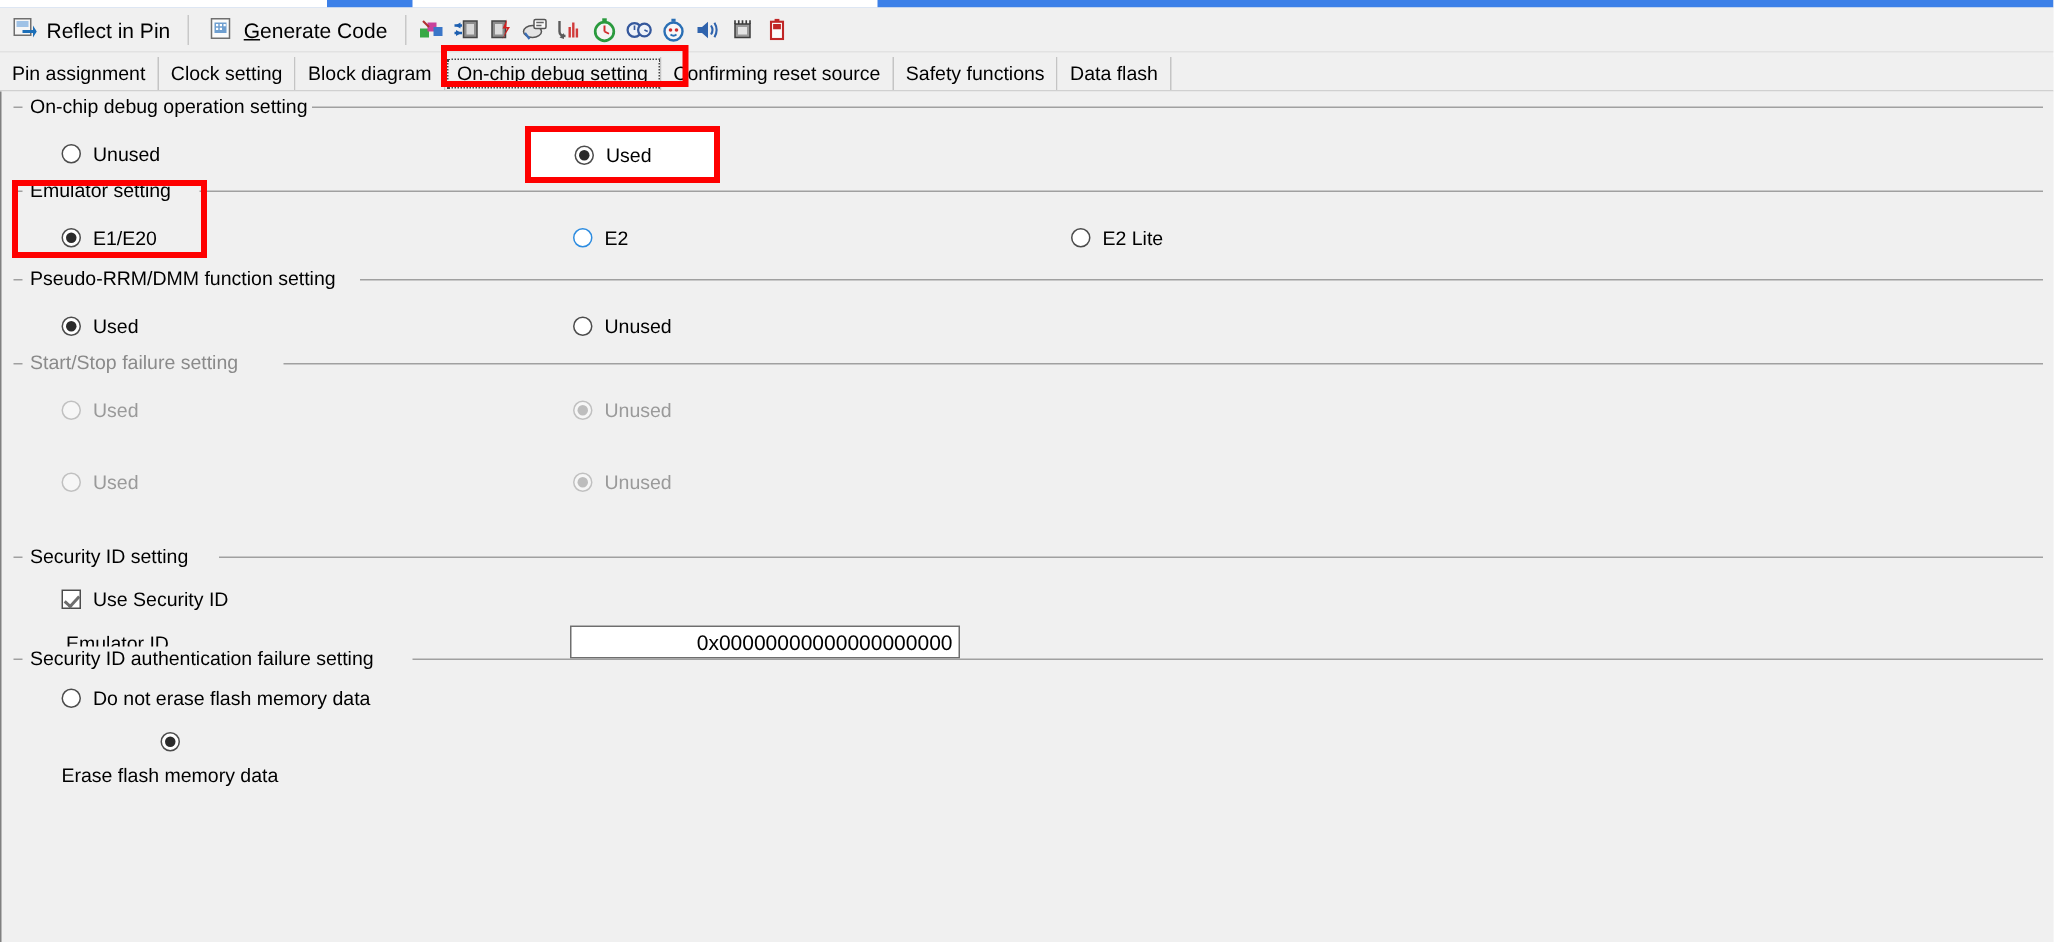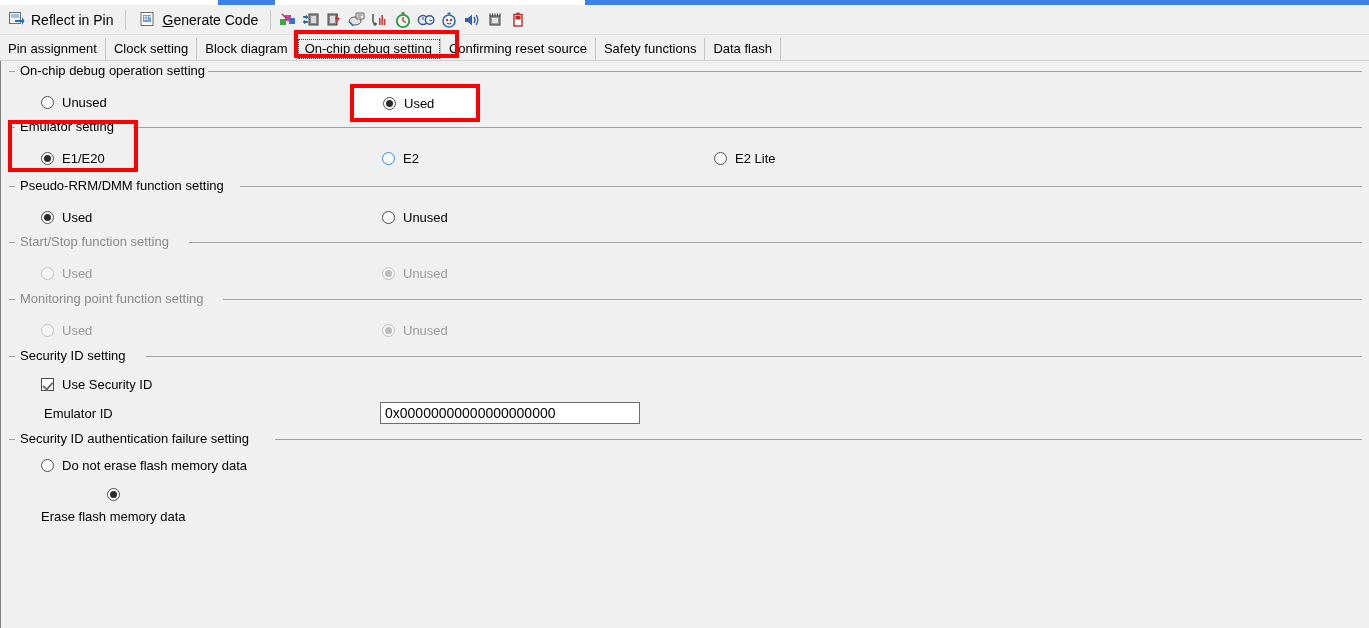--- a/index.html
+++ b/index.html
@@ -452,53 +452,48 @@
           <span class="radio"></span>
           <span class="radio-label">Unused</span>
         </div>
       </div>
     </div>
 
     <div class="groupbox" style="top:177px; height:56px;">
       <div class="gb-line">
         <div class="tick"></div>
         <div class="rule" style="left:180px; right:0;"></div>
-        <div class="gb-title dim">Start/Stop function setting</div>
+        <div class="gb-title dim">Start/Stop failure setting</div>
       </div>
       <div class="gb-body" style="height:46px;">
         <div class="radio-row disabled" style="left:32px; top:19px;">
           <span class="radio disabled"></span>
           <span class="radio-label">Used</span>
         </div>
         <div class="radio-row disabled" style="left:373px; top:19px;">
           <span class="radio disabled checked"></span>
           <span class="radio-label">Unused</span>
         </div>
       </div>
     </div>
 
     <div class="groupbox" style="top:234px; height:56px;">
-      <div class="gb-line">
-        <div class="tick"></div>
-        <div class="rule" style="left:214px; right:0;"></div>
-        <div class="gb-title dim">Monitoring point function setting</div>
-      </div>
       <div class="gb-body" style="height:46px;">
         <div class="radio-row disabled" style="left:32px; top:19px;">
           <span class="radio disabled"></span>
           <span class="radio-label">Used</span>
         </div>
         <div class="radio-row disabled" style="left:373px; top:19px;">
           <span class="radio disabled checked"></span>
           <span class="radio-label">Unused</span>
         </div>
       </div>
     </div>
 
-    <div class="groupbox" style="top:291px; height:83px;">
+    <div class="groupbox" style="top:306px; height:83px;text-align:right;">
       <div class="gb-line">
         <div class="tick"></div>
         <div class="rule" style="left:137px; right:0;"></div>
         <div class="gb-title">Security ID setting</div>
       </div>
       <div class="gb-body" style="height:73px;">
         <div class="radio-row" style="left:32px; top:16px;">
           <span class="check checked"></span>
           <span class="radio-label">Use Security ID</span>
         </div>

